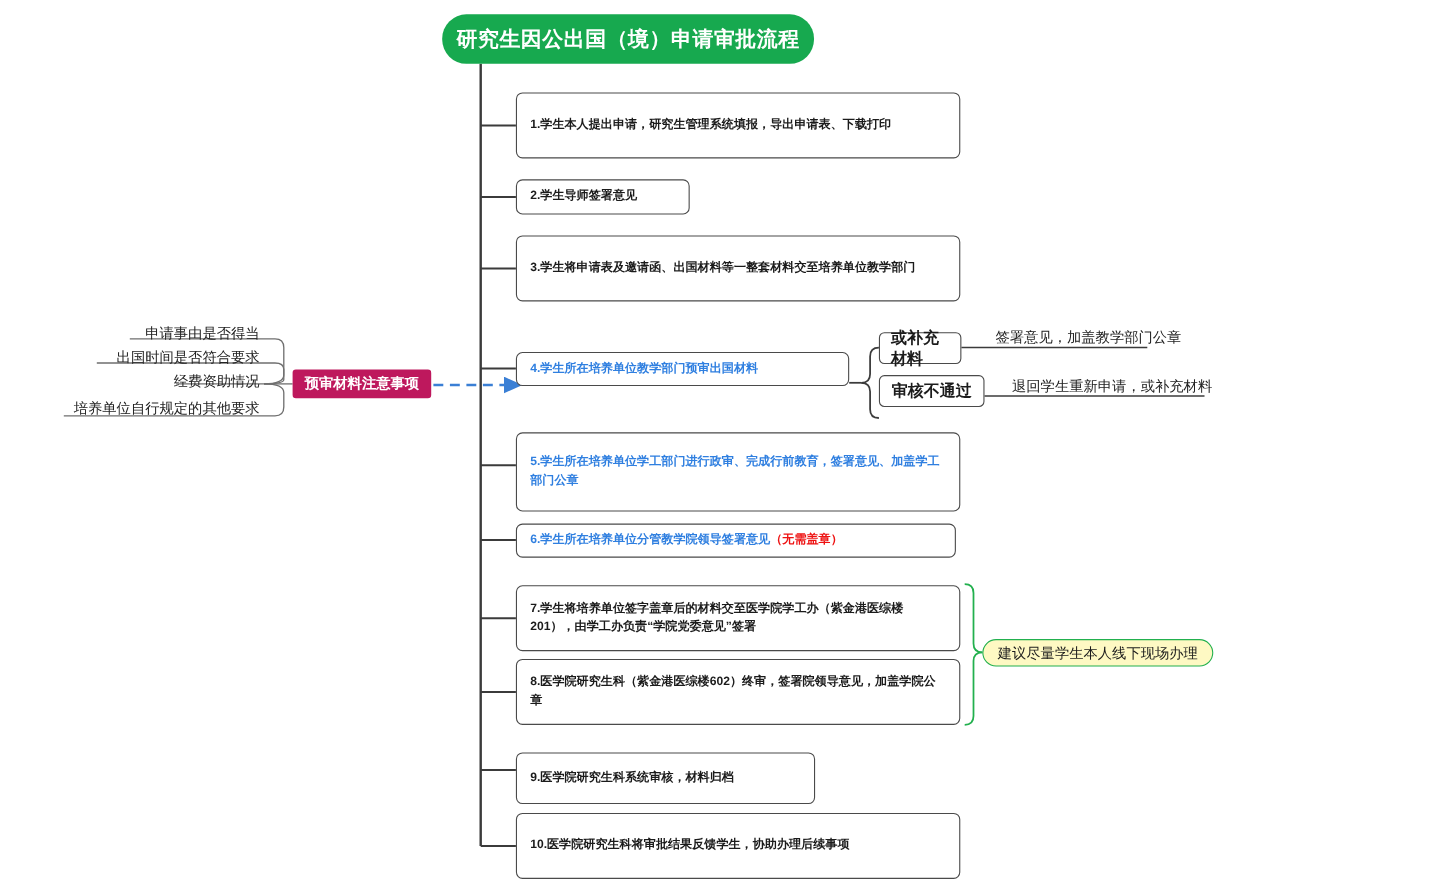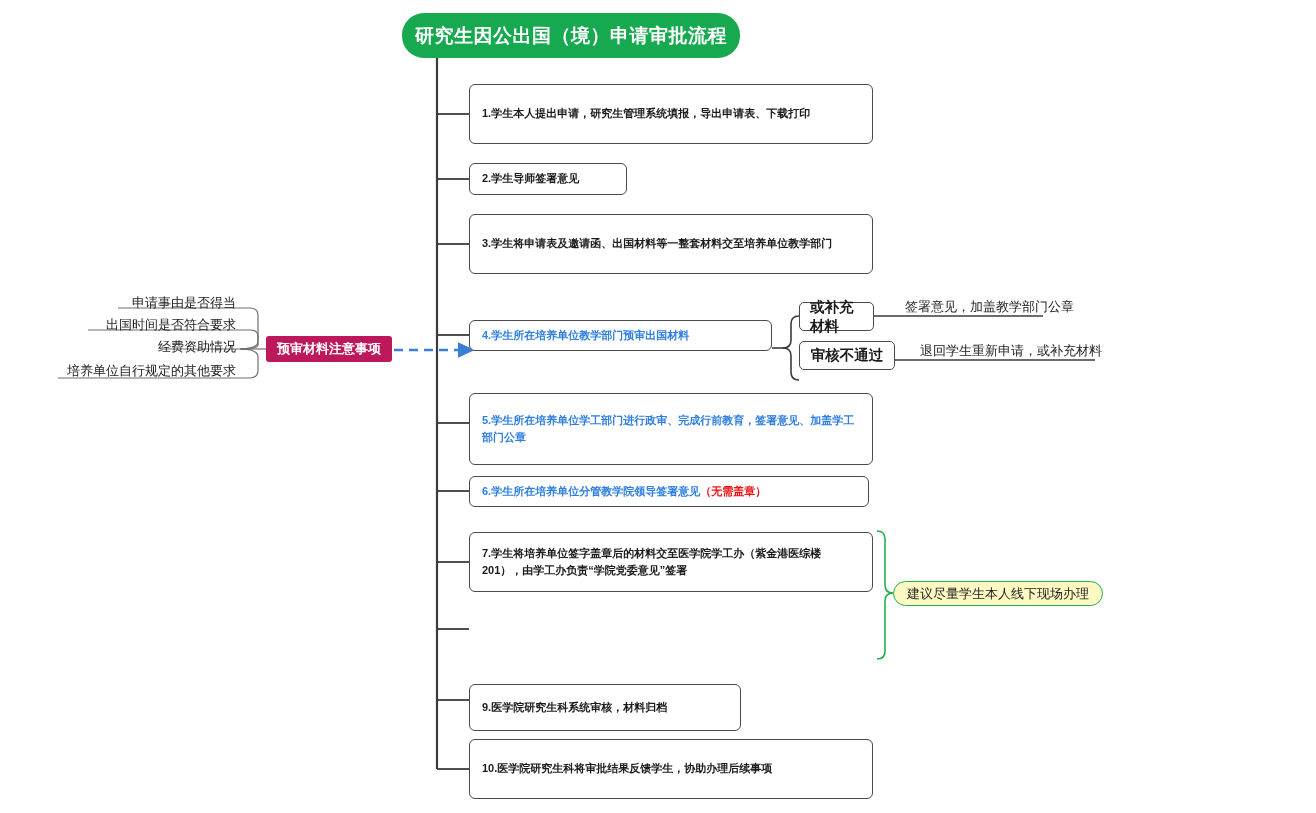--- a/index.html
+++ b/index.html
@@ -196,20 +196,23 @@
   <div class="node blue" style="left:469px; top:476px; width:400px; height:31px;">
     <span class="txt">
       <span>6.学生所在培养单位分管教学院领导签署意见</span><span class="red">（无需盖章）</span>
     </span>
   </div>
 
   <div class="node" style="left:469px; top:532px; width:404px; height:60px;">
     <span class="txt">7.学生将培养单位签字盖章后的材料交至医学院学工办（紫金港医综楼201），由学工办负责“学院党委意见”签署</span>
   </div>
 
+  <div class="node" style="left:469px; top:599px; width:404px; height:60px;">
+    <span class="txt">8.医学院研究生科（紫金港医综楼602）终审，签署院领导意见，加盖学院公章</span>
+  </div>
 
   <div class="node" style="left:469px; top:684px; width:272px; height:47px;">
     <span class="txt">9.医学院研究生科系统审核，材料归档</span>
   </div>
 
   <div class="node" style="left:469px; top:739px; width:404px; height:60px;">
     <span class="txt">10.医学院研究生科将审批结果反馈学生，协助办理后续事项</span>
   </div>
 
   <div class="mini" style="left:799px; top:302px; width:75px; height:29px;">

